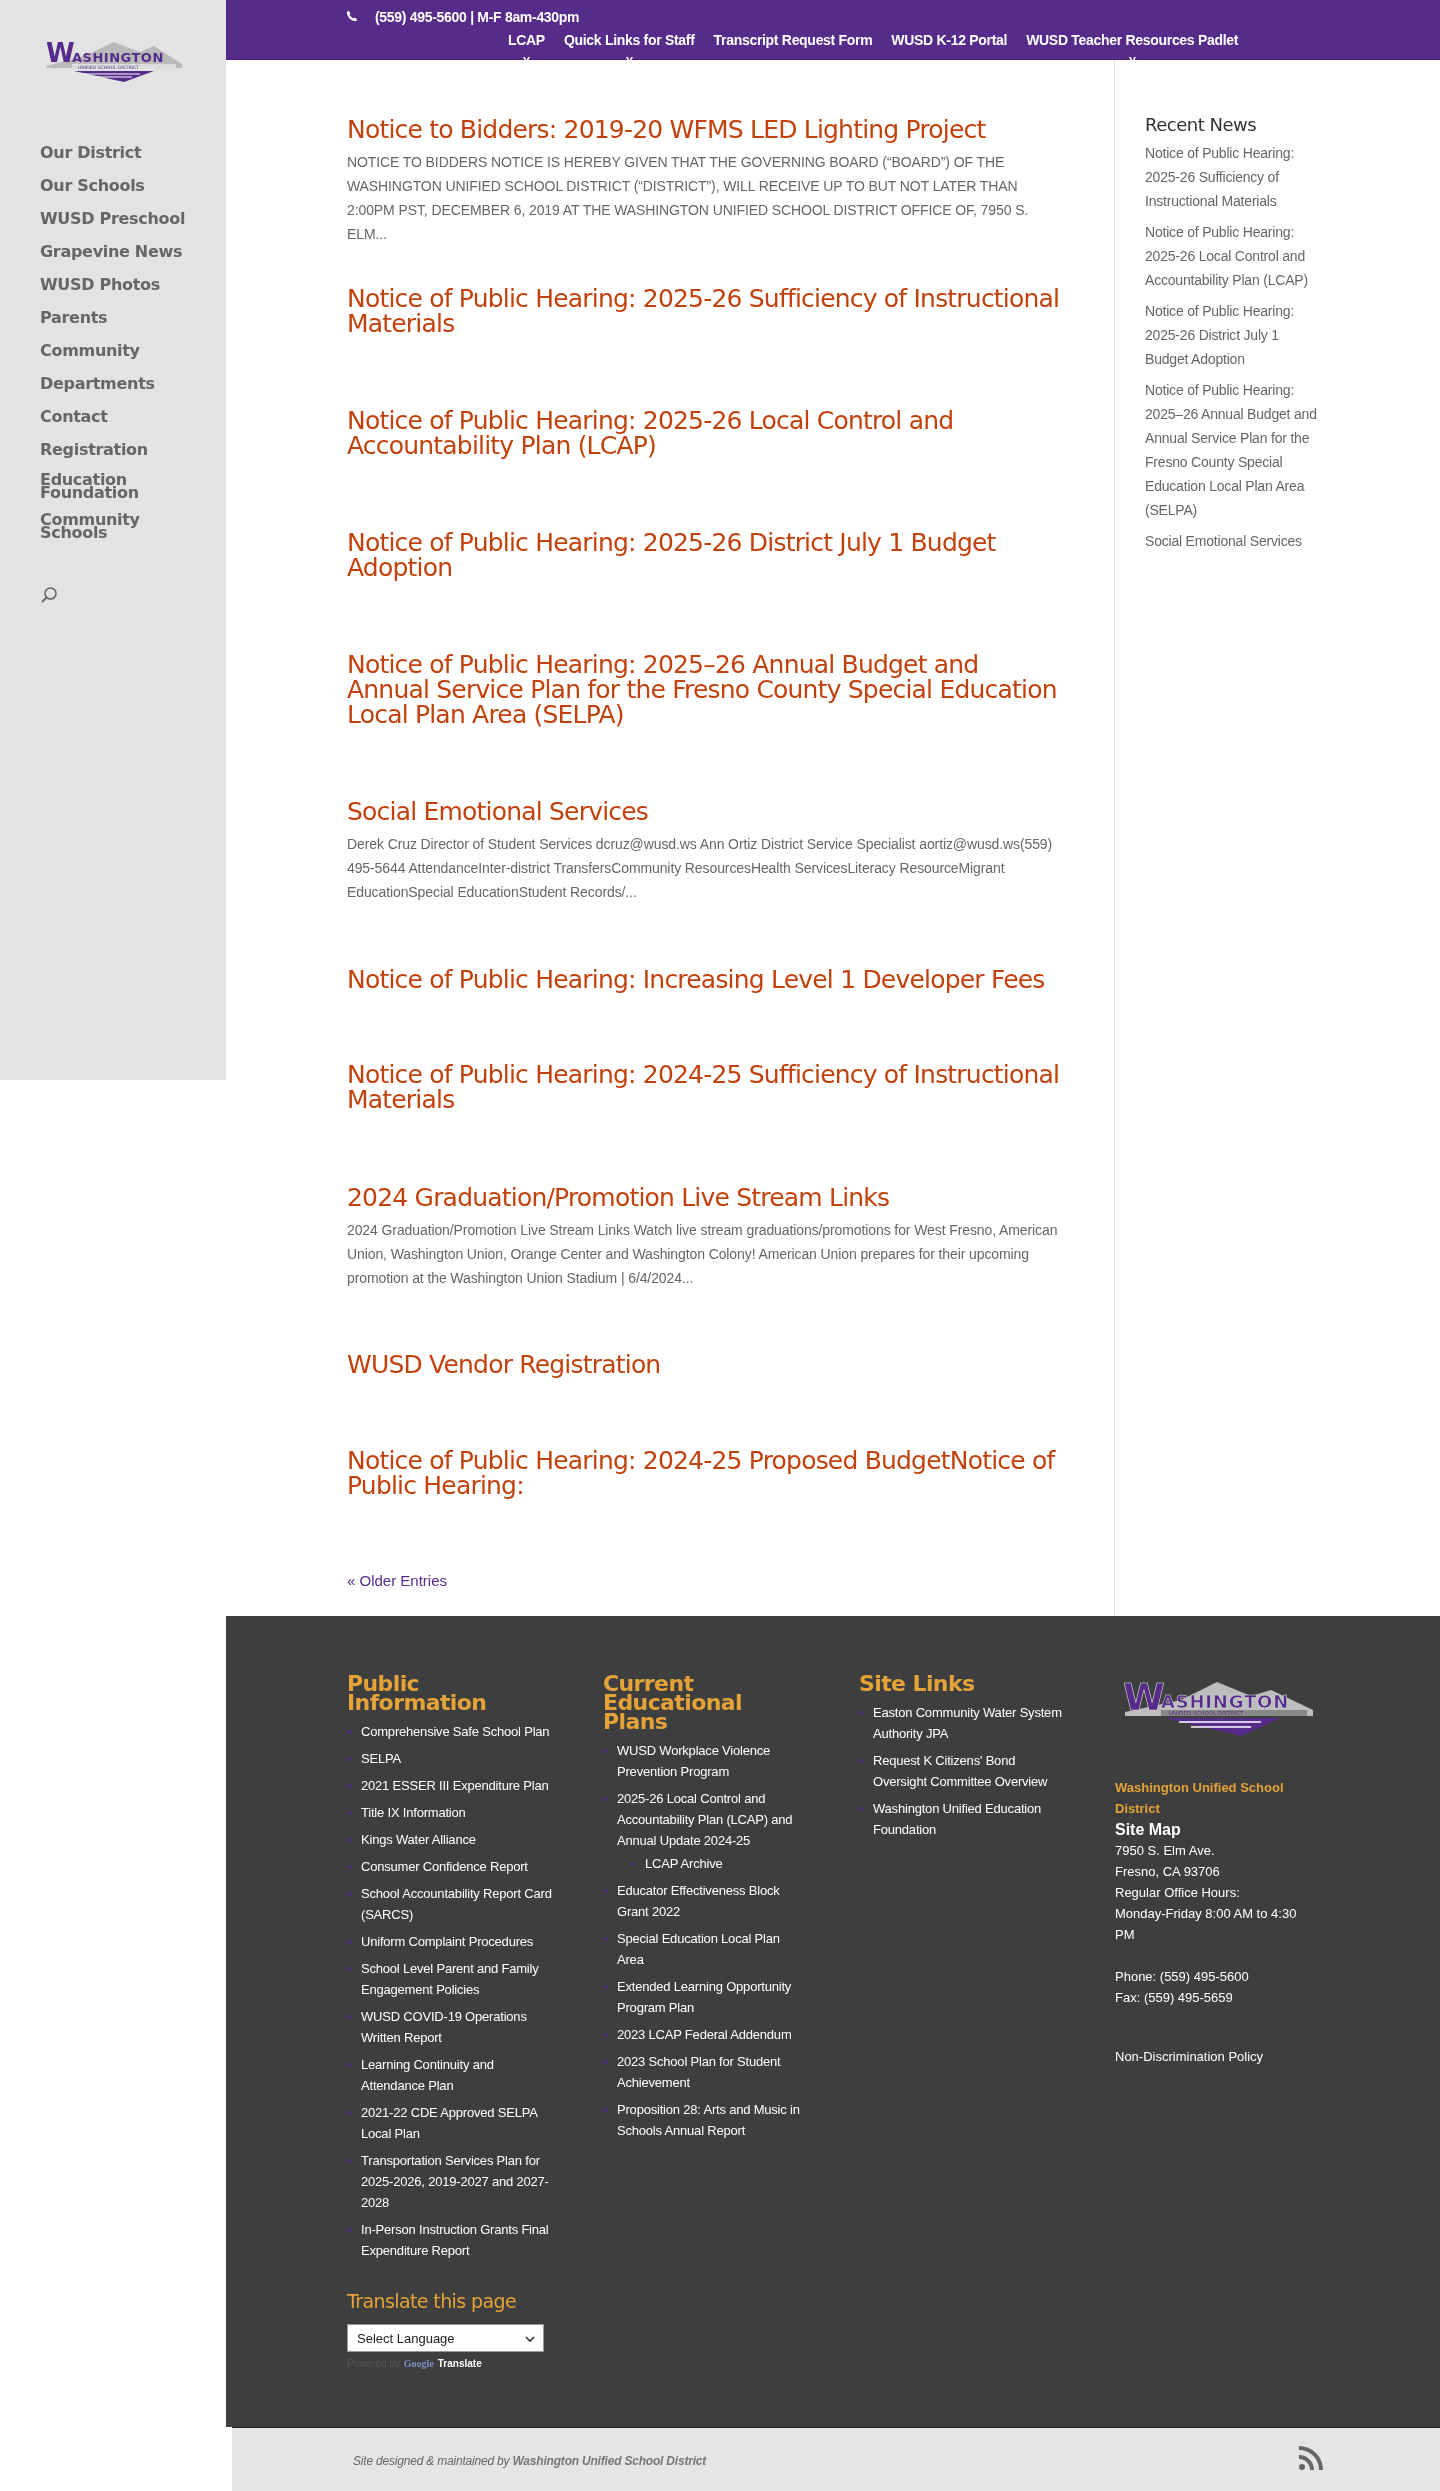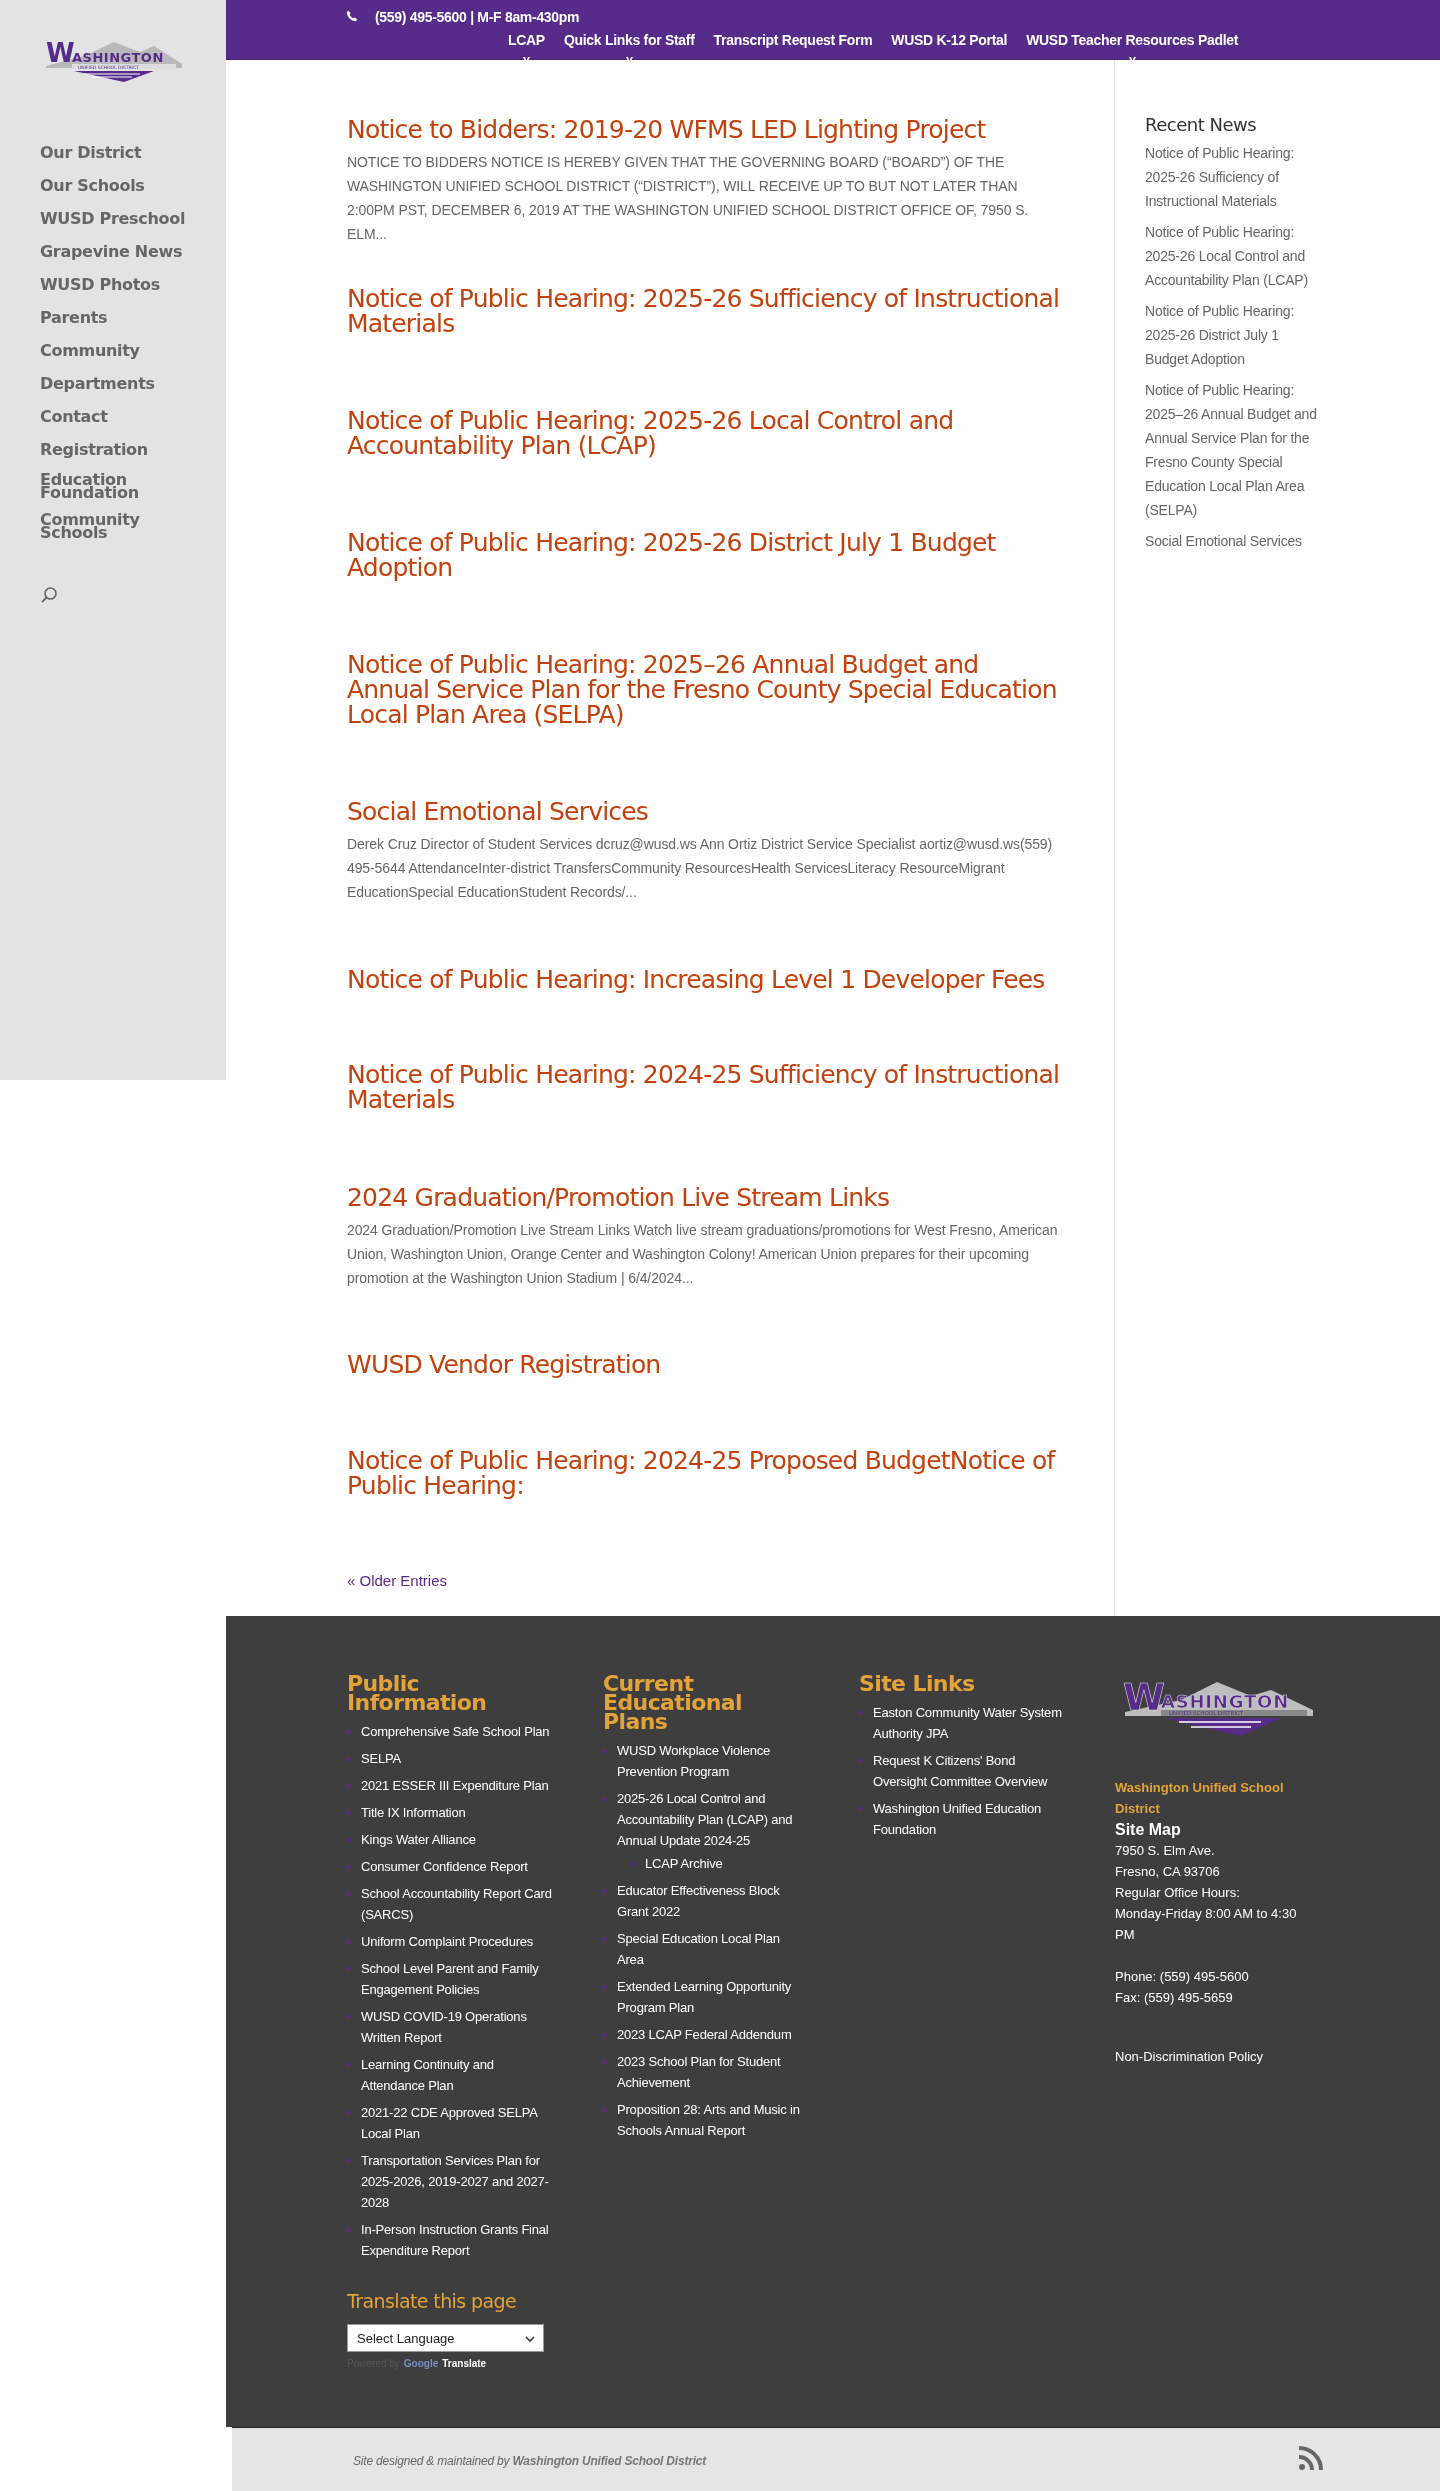--- a/index.html
+++ b/index.html
@@ -43,21 +43,21 @@
   
   .footer { position: absolute; left: 226px; top: 1616px; width: 1214px; height: 811px; background: #3e3e3e; }
   .fcol { position: absolute; top: 58px; }
   .fcol h4 { font-family: "DejaVu Sans", sans-serif; color: #e4a338; font-size: 22px; font-weight: bold; line-height: 19px; letter-spacing: -0.6px; margin-bottom: 9px; }
   .fcol li { position: relative; padding-left: 14px; font-size: 13px; line-height: 21px; color: #ffffff; margin-bottom: 6px; letter-spacing: -0.2px; }
   .fcol li::before { content: ""; position: absolute; left: 0; top: 9px; width: 4px; height: 4px; background: #562b89; border-radius: 50%; }
   .fcol li.sub { margin-left: 28px; margin-top: -4px; }
   .translate-h { position: absolute; left: 121px; top: 674px; color: #e4a338; font-family: "DejaVu Sans", sans-serif; font-size: 19px; font-weight: normal; letter-spacing: -0.6px; text-align: right; }
   .lang-select { position: absolute; left: 121px; top: 708px; width: 197px; height: 28px; background: #fff; border: 1px solid #999; font-size: 13px; color: #222; display: flex; align-items: center; justify-content: space-between; padding: 0 8px 0 9px; }
   .powered { position: absolute; left: 121px; top: 742px; font-size: 10px; color: #555; display: flex; gap: 4px; align-items: center; }
-  .powered .g { color: #7a8fc4; font-weight: bold; }
+  .powered .g { color: #7a8fc4; font-weight: bold; font-family: Liberation Serif, serif; }
   .powered .t { color: #fff; font-weight: bold; }
 
   .finfo { position: absolute; left: 889px; top: 54px; width: 200px; }
   .finfo .flogo { width: 196px; height: 72px; margin-left: 6px; margin-bottom: 31px; }
   .finfo .org { color: #e4a338; font-weight: bold; font-size: 13px; line-height: 21px; }
   .finfo .sitemap { color: #fff; font-weight: bold; font-size: 16px; line-height: 21px; }
   .finfo .line { color: #fff; font-size: 13px; line-height: 21px; }
   .finfo .gap { height: 21px; }
   .finfo .nondisc { color: #fff; font-size: 13px; margin-top: 41px; display: block; }
 

